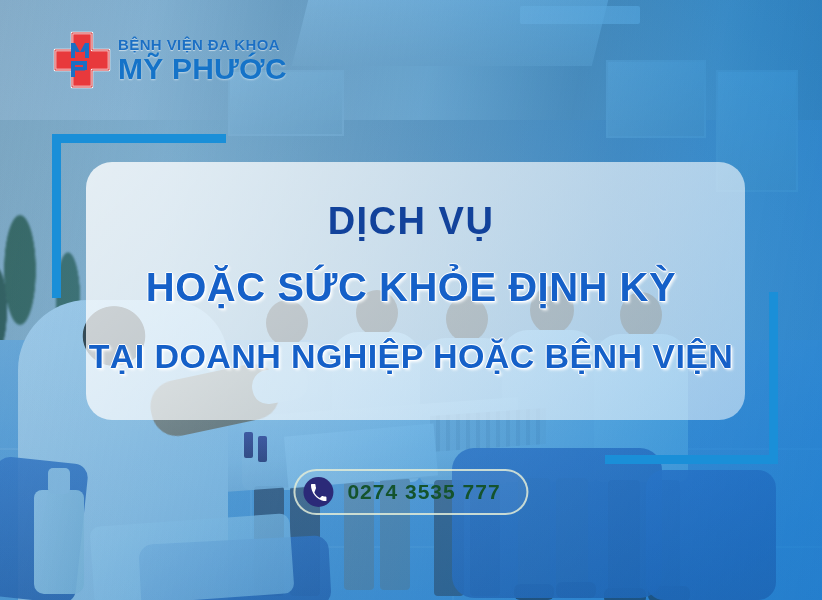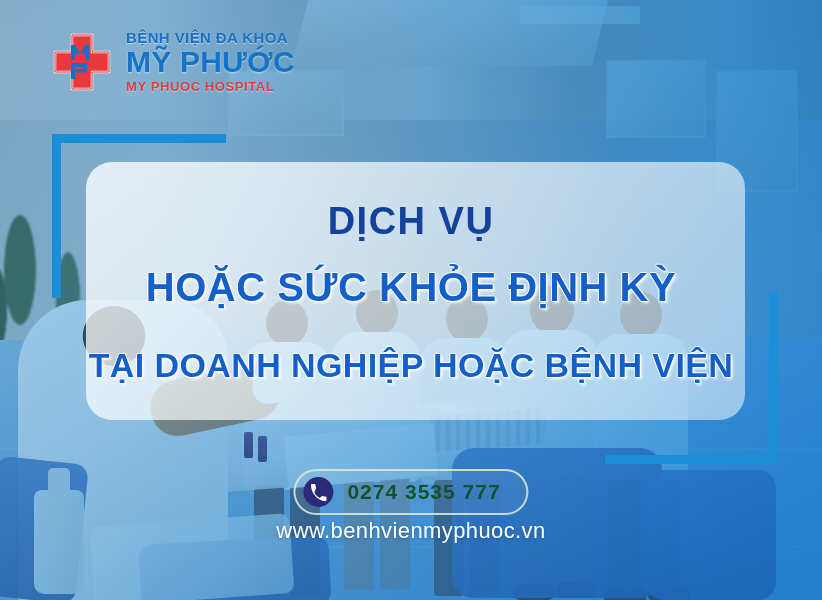--- a/index.html
+++ b/index.html
@@ -166,21 +166,21 @@
 
   .bracket-tl{left:52px;top:134px;}
   .bracket-tl .h{left:0;top:0;width:174px;height:9px;}
   .bracket-tl .v{left:0;top:0;width:9px;height:164px;}
 
   .bracket-br{left:605px;top:292px;}
   .bracket-br .v{left:164px;top:0;width:9px;height:172px;}
   .bracket-br .h{left:0;top:163px;width:173px;height:9px;}
 
   
-  .header{position:absolute;left:52px;top:30px;display:flex;align-items:center;gap:14px;}
+  .header{position:absolute;left:52px;top:30px;display:flex;align-items:center;gap:6px;}
   .cross-logo{position:relative;width:60px;height:60px;flex:0 0 auto;}
   .logo-text{display:flex;flex-direction:column;line-height:1;}
   .lt1{
     font-size:15px;font-weight:bold;color:#1b6fc4;letter-spacing:.4px;
     text-shadow:0 1px 1px rgba(255,255,255,.55);
   }
   .lt2{
     font-size:30px;font-weight:bold;color:#1573c8;letter-spacing:.2px;margin-top:2px;
     text-shadow:0 1px 2px rgba(255,255,255,.5);
   }
@@ -202,21 +202,21 @@
     margin:40px 0 0 0;
   }
   .t-line2{
     font-size:40px;font-weight:bold;color:#1560c8;letter-spacing:.5px;margin:22px 0 0 0;
     text-shadow:
       1px 0 0 rgba(255,255,255,.95),-1px 0 0 rgba(255,255,255,.95),
       0 1px 0 rgba(255,255,255,.95),0 -1px 0 rgba(255,255,255,.95),
       2px 2px 3px rgba(255,255,255,.9);
   }
   .t-line3{
-    font-size:34px;font-weight:bold;color:#1560c8;letter-spacing:.4px;margin:36px 0 0 0;
+    font-size:34px;font-weight:bold;color:#1560c8;letter-spacing:.4px;margin:27px 0 0 0;
     text-shadow:
       1px 0 0 rgba(255,255,255,.95),-1px 0 0 rgba(255,255,255,.95),
       0 1px 0 rgba(255,255,255,.95),0 -1px 0 rgba(255,255,255,.95),
       2px 2px 3px rgba(255,255,255,.9);
   }
 
   
   .phone-pill{
     position:absolute;left:50%;transform:translateX(-50%);top:469px;
     display:flex;align-items:center;gap:14px;
@@ -342,34 +342,32 @@
           <rect x="19" y="31" width="4" height="16"></rect>
           <rect x="19" y="31" width="16" height="4"></rect>
           <rect x="31" y="31" width="4" height="9"></rect>
           <rect x="19" y="37" width="14" height="3.5"></rect>
         </g>
       </svg>
     </div>
     <div class="logo-text">
       <span class="lt1">BỆNH VIỆN ĐA KHOA</span>
       <span class="lt2">MỸ PHƯỚC</span>
-      <span class="lt3">MY PHUOC HOSPITAL</span>
     </div>
   </div>
 
   <div class="titles">
     <div class="t-line1">DỊCH VỤ</div>
     <div class="t-line2">HOẶC SỨC KHỎE ĐỊNH KỲ</div>
     <div class="t-line3">TẠI DOANH NGHIỆP HOẶC BỆNH VIỆN</div>
   </div>
 
   <div class="phone-pill">
     <span class="phone-circle">
       <svg width="18" height="18" viewBox="0 0 24 24" aria-hidden="true">
         <path fill="#ffffff" d="M6.6 10.8c1.6 3.1 4.2 5.7 7.3 7.3l2.4-2.4c.3-.3.8-.4 1.2-.3 1.3.4 2.6.7 4 .7.7 0 1.2.5 1.2 1.2V21c0 .7-.5 1.2-1.2 1.2C11.8 22.2 2 12.4 2 .4 2-.3 2.5-.8 3.2-.8h3.7c.7 0 1.2.5 1.2 1.2 0 1.4.2 2.7.7 4 .1.4 0 .9-.3 1.2L6.6 10.8z" transform="translate(0,2)"></path>
       </svg>
     </span>
     <span class="phone-num">0274 3535 777</span>
   </div>
 
-  <div class="website">www.benhvienmyphuoc.vn</div>
 
 </div>
 
 </body></html>

